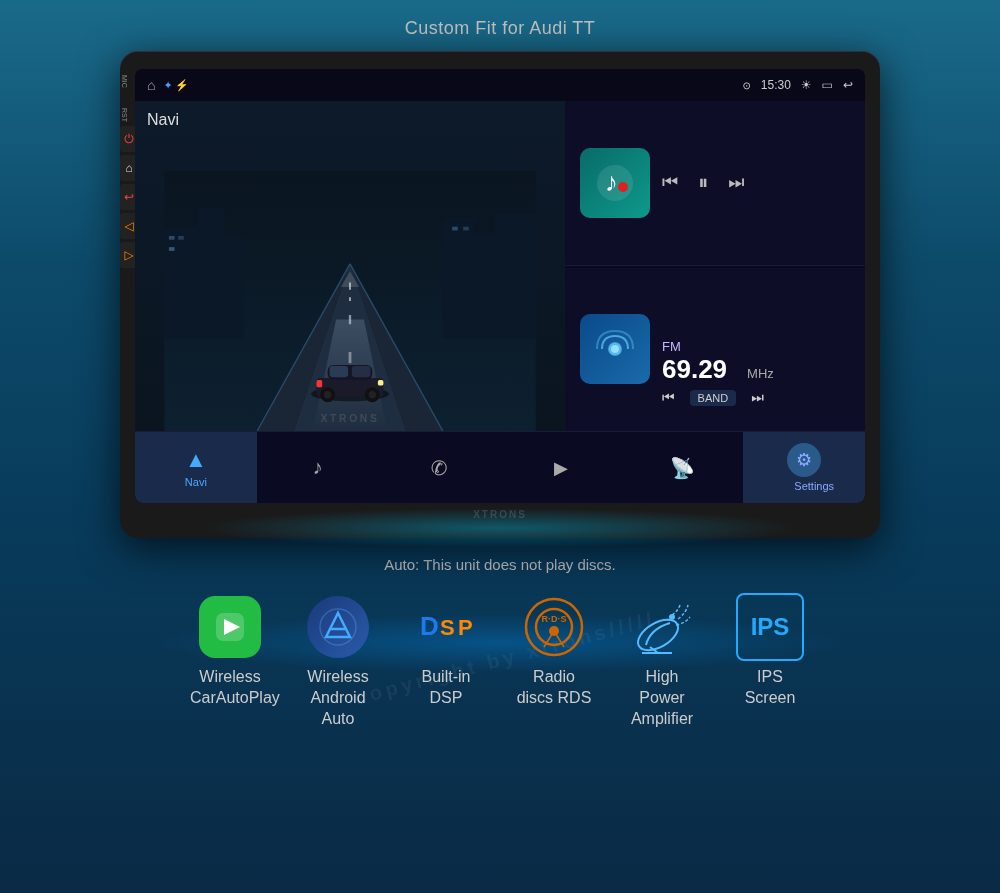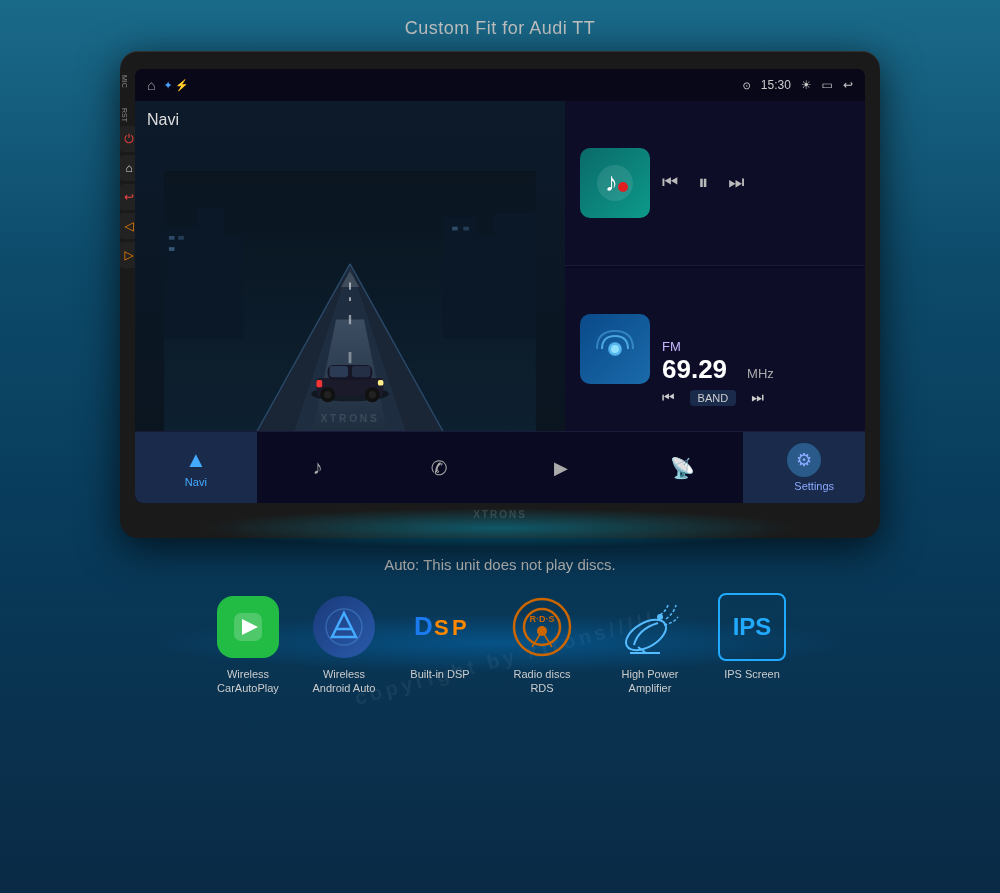--- a/index.html
+++ b/index.html
@@ -393,21 +393,21 @@
     }
 
     .ips-text {
       font-size: 24px;
       font-weight: 900;
       color: #2af;
     }
 
     .feature-label {
       color: #ccc;
-      font-size: 11px;
+      font-size: 16px;
       text-align: center;
       line-height: 1.3;
       max-width: 80px;
     }
 
     
     .xtrons-watermark {
       position: absolute;
       color: rgba(255,255,255,0.06);
       font-size: 20px;

